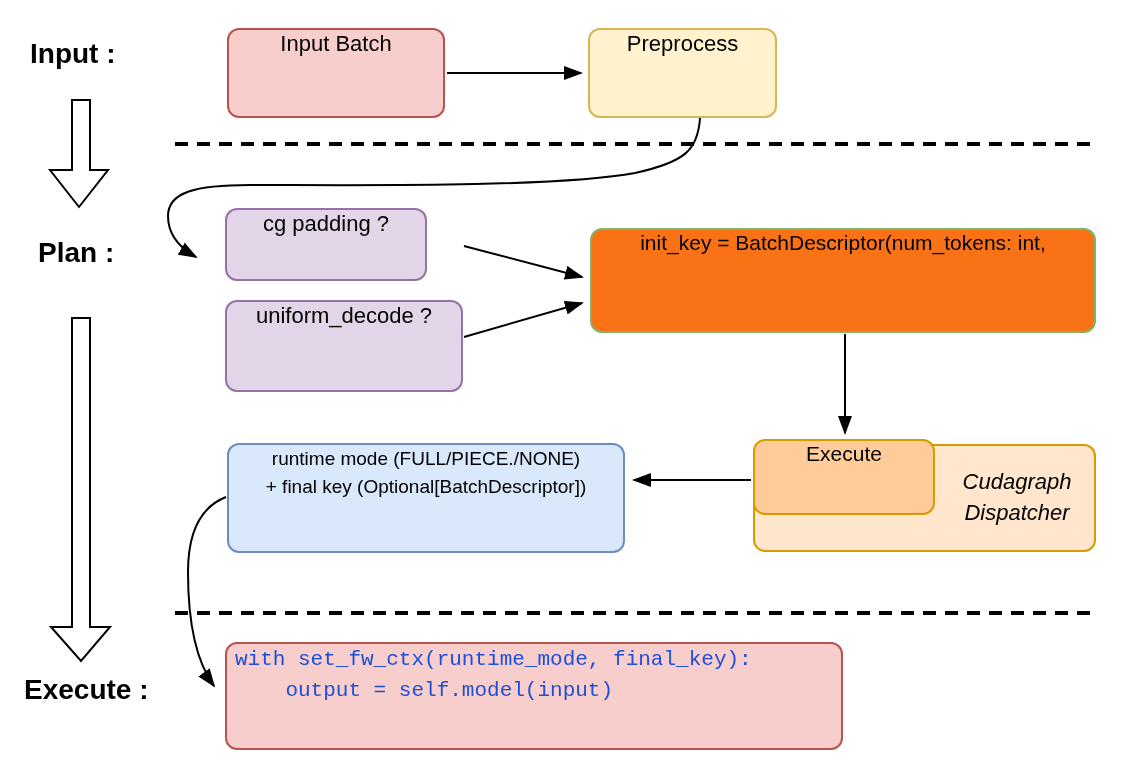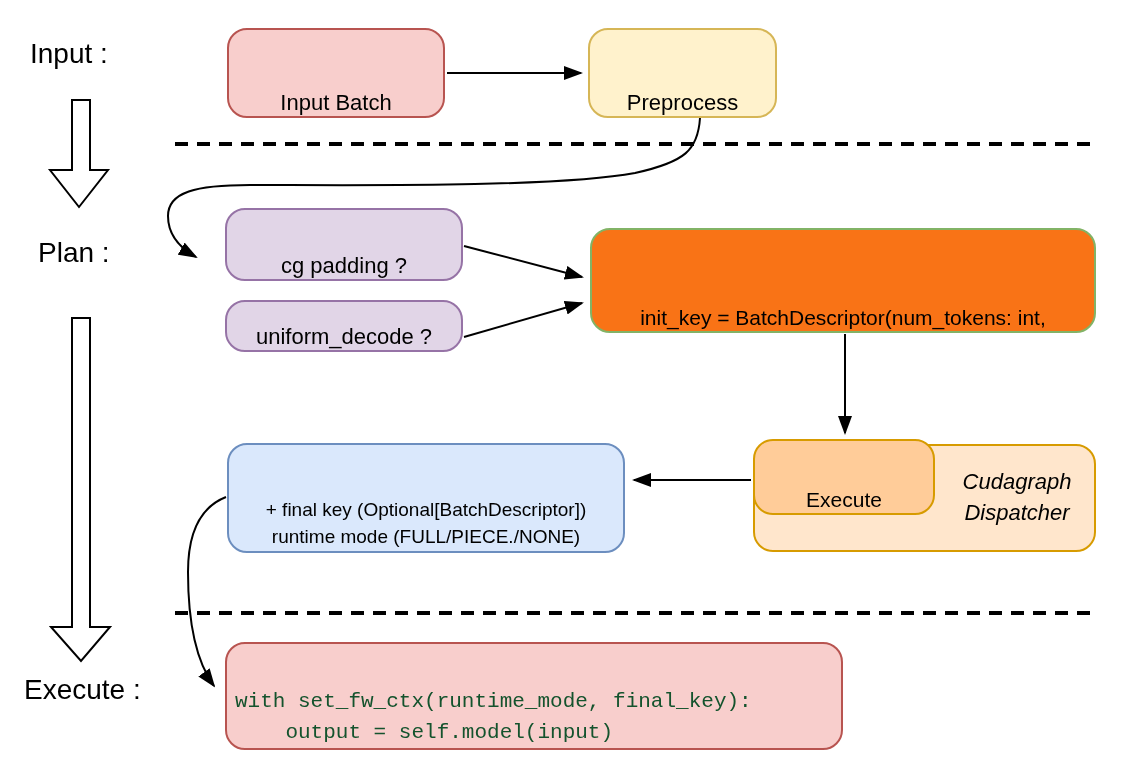--- a/index.html
+++ b/index.html
@@ -1,55 +1,55 @@
 <!DOCTYPE html>
 <html><head>
 <meta charset="utf-8">
 <style>
   html,body{margin:0;padding:0;background:#ffffff;}
   #canvas{
     position:relative;width:1142px;height:770px;background:#ffffff;
     font-family:"Liberation Sans",sans-serif;overflow:hidden;
   }
   .stage-label{
-    position:absolute;font-weight:normal;font-size:28px;color:#000;
+    position:absolute;font-weight:bold;font-size:28px;color:#000;
     white-space:nowrap;letter-spacing:0px;
   }
   .node{
-    position:absolute;border-radius:20px;border:2px solid #000;
-    display:flex;flex-direction:column;align-items:center;justify-content:flex-end;
+    position:absolute;border-radius:12px;border:2px solid #000;
+    display:flex;flex-direction:column;align-items:center;justify-content:flex-start;
     box-sizing:border-box;text-align:center;color:#000;line-height:1.25;
   }
   .node-red{background:#f8cecc;border-color:#b85450;}
   .node-yellow{background:#fff2cc;border-color:#d6b656;}
   .node-purple{background:#e1d5e7;border-color:#9673a6;}
   .node-green{background:#f97316;border-color:#82b366;}
   .node-blue{background:#dae8fc;border-color:#6c8ebf;}
   .node-orange-outer{background:#ffe6cc;border-color:#d79b00;}
   .node-orange-inner{background:#ffcc99;border-color:#d79b00;}
   .fs22{font-size:22px;}
   .fs21{font-size:21px;}
   #input-batch{left:227px;top:28px;width:218px;height:90px;}
   #preprocess{left:588px;top:28px;width:189px;height:90px;}
-  #cg-padding{left:225px;top:208px;width:238px;height:73px;}
-  #uniform-decode{left:225px;top:300px;width:238px;height:52px;}
+  #cg-padding{left:225px;top:208px;width:202px;height:73px;}
+  #uniform-decode{left:225px;top:300px;width:238px;height:92px;}
   #init-key{left:590px;top:228px;width:506px;height:105px;font-size:21px;}
   #cudagraph-outer{left:753px;top:444px;width:343px;height:108px;}
   #cudagraph-text{
     position:absolute;left:185px;top:0;right:0;bottom:0;
     display:flex;flex-direction:column;align-items:center;justify-content:center;
     font-size:22px;line-height:1.4;font-style:italic;
   }
   #dispatch{left:753px;top:439px;width:182px;height:76px;}
   #runtime-mode{left:227px;top:443px;width:398px;height:110px;font-size:19px;line-height:1.45;}
   #execute-code{
     left:225px;top:642px;width:618px;height:108px;
     align-items:flex-start;padding-left:8px;
     font-family:"Liberation Mono","DejaVu Sans Mono",monospace;
-    font-size:21px;line-height:31px;color:#14532d;text-align:left;
+    font-size:21px;line-height:31px;color:#1d4ed8;text-align:left;
   }
   .code-line{white-space:pre;}
   #lbl-input{left:30px;top:38px;}
   #lbl-plan{left:38px;top:237px;}
   #lbl-execute{left:24px;top:674px;}
   #wires{position:absolute;left:0;top:0;width:1142px;height:770px;pointer-events:none;}
 </style>
 </head>
 <body>
 
@@ -84,22 +84,22 @@
       <div>Cudagraph</div>
       <div>Dispatcher</div>
     </div>
   </div>
 
   <div class="node node-orange-inner fs21" id="dispatch">
     <span>Execute</span>
   </div>
 
   <div class="node node-blue" id="runtime-mode">
+    <div>runtime mode (FULL/PIECE./NONE)</div>
     <div>+ final key (Optional[BatchDescriptor])</div>
-    <div>runtime mode (FULL/PIECE./NONE)</div>
   </div>
 
   <div class="node node-red" id="execute-code">
     <div class="code-line">with set_fw_ctx(runtime_mode, final_key):</div>
     <div class="code-line">    output = self.model(input)</div>
   </div>
 
   <svg id="wires" viewBox="0 0 1142 770" xmlns="http://www.w3.org/2000/svg">
     <defs>
       <marker id="arr" markerUnits="userSpaceOnUse" markerWidth="19" markerHeight="14" refX="17" refY="7" orient="auto">

